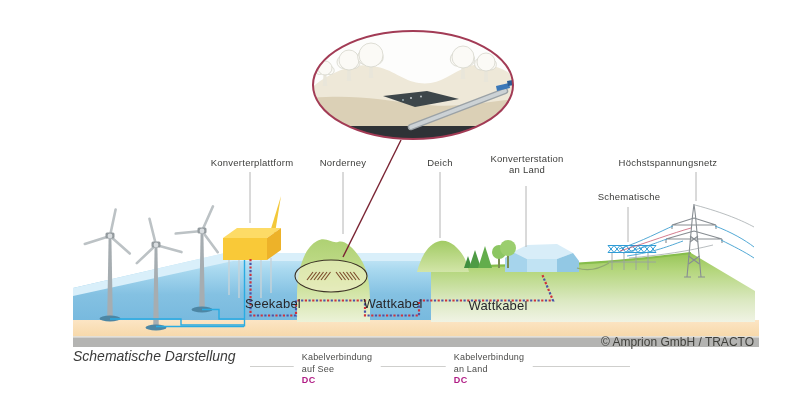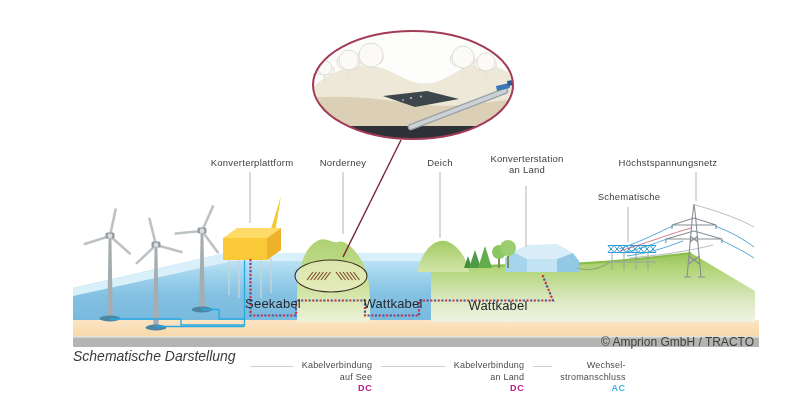--- a/index.html
+++ b/index.html
@@ -6,22 +6,22 @@
   .stage{position:relative;width:809px;height:413px;background:#ffffff;
          font-family:Liberation Sans, sans-serif;overflow:hidden;margin-left:13px;}
   .art{position:absolute;left:0;top:0;}
   .callout{position:absolute;transform:translateX(-50%);font-size:9.5px;line-height:11px;
            color:#3d3d3b;text-align:center;letter-spacing:.25px;white-space:pre-line;}
   .cable-label{position:absolute;transform:translateX(-50%);font-size:13px;line-height:10px;
            color:#27272b;letter-spacing:.2px;}
   .footnote{position:absolute;left:60px;top:348px;font-style:italic;font-size:14px;color:#3b3b3a;}
   .credit{position:absolute;right:68px;top:338px;font-size:12px;line-height:9px;color:#3f3f3a;text-align:right;}
   .legend-rule{position:absolute;left:237px;top:366px;width:380px;height:1px;background:#cfcfcd;}
-  .legend-block{position:absolute;top:360px;transform:translateX(-50%);background:#ffffff;
-           padding:0 8px;text-align:right;font-size:9px;line-height:11.5px;color:#4c4c4a;letter-spacing:.2px;}
+  .legend-block{position:absolute;top:352px;transform:translateX(-50%);background:#ffffff;
+           padding:0 8px;text-align:left;font-size:9px;line-height:11.5px;color:#4c4c4a;letter-spacing:.2px;}
   .legend-current{font-weight:bold;letter-spacing:.6px;}
   .dc{color:#b01b84;}
   .ac{color:#3eb4e8;}
 </style>
 </head>
 <body>
 
 <div class="stage">
 
 <svg class="art" width="809" height="413" viewBox="0 0 809 413">
@@ -278,19 +278,14 @@
 <div class="legend-block" style="left:324px">
   <div>Kabelverbindung</div>
   <div>auf See</div>
   <div class="legend-current dc">DC</div>
 </div>
 <div class="legend-block" style="left:476px">
   <div>Kabelverbindung</div>
   <div>an Land</div>
   <div class="legend-current dc">DC</div>
 </div>
-<div class="legend-block" style="left:580px">
-  <div>Wechsel-</div>
-  <div>stromanschluss</div>
-  <div class="legend-current ac">AC</div>
+
 </div>
 
-</div>
-
 </body></html>

